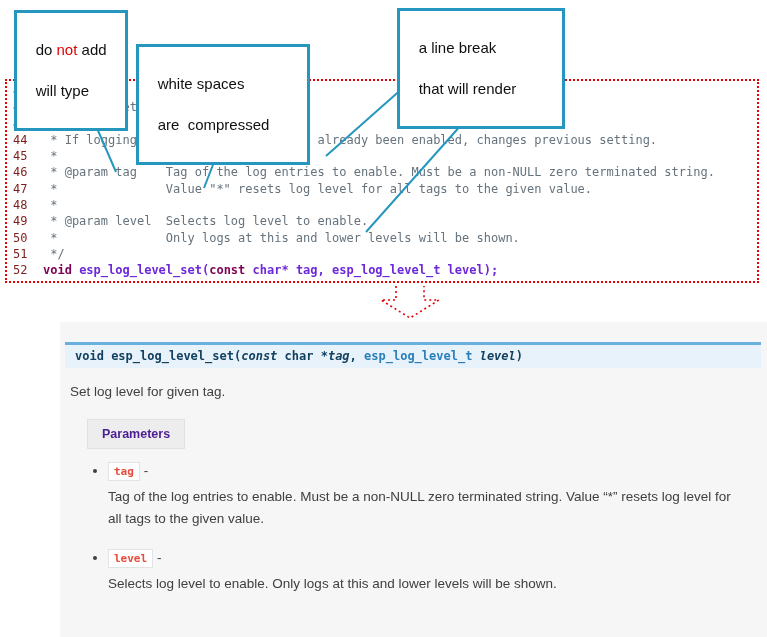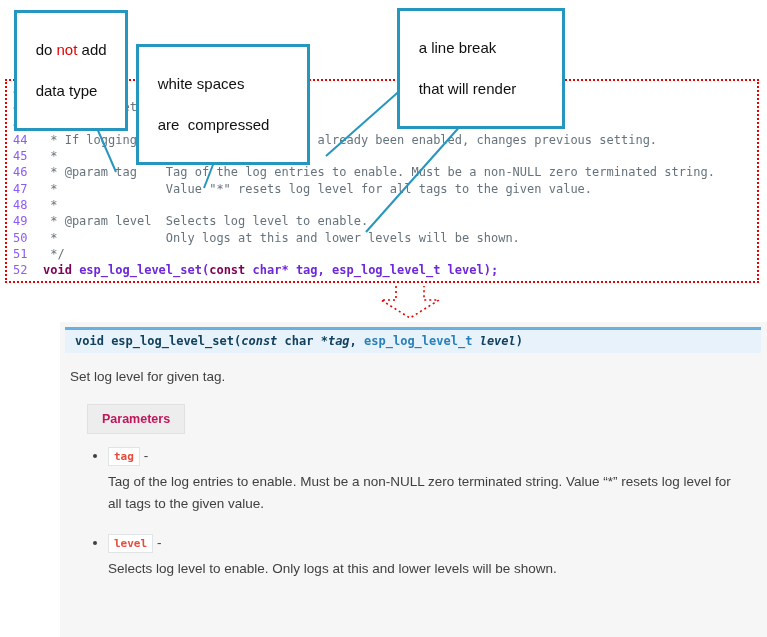--- a/index.html
+++ b/index.html
@@ -4,42 +4,42 @@
 <style>
   html,body{margin:0;padding:0;background:#fff}
   .canvas{position:relative;width:767px;height:637px;background:#fff;font-family:"Liberation Sans",sans-serif;overflow:hidden}
 
   .overlay{position:absolute;left:0;top:0;z-index:6;pointer-events:none}
 
   
   .code-panel{position:absolute;left:5px;top:79px;width:750px;height:200px;border:2px dotted #e60000;z-index:1;background:#fff}
   .code-lines{position:absolute;left:6px;top:2px;font-family:"DejaVu Sans Mono",monospace;font-size:12px;line-height:16.3px;white-space:pre}
   .cl{height:16.3px}
-  .ln{display:inline-block;width:30px;color:#8b5cf6}
+  .ln{display:inline-block;width:30px;color:#7f1d1d}
   .seg-cm{color:#66737d}
   .seg-kw{color:#7f0055;font-weight:bold}
   .seg-b{color:#6d28d9;font-weight:bold}
 
   
   .callout{position:absolute;z-index:7;background:#fff;border:3px solid #2596be;text-align:left;font-size:15px;line-height:1.35;color:#101010;padding:7px 2px;white-space:pre-wrap}
   .red{color:#e60000}
   #callout-no-datatype{left:14px;top:10px;width:104px}
   #callout-whitespace{left:136px;top:44px;width:164px}
   #callout-break-render{left:397px;top:8px;width:158px}
   #callout-break-norender{left:404px;top:68px;width:150px}
 
   
   .docs{position:absolute;left:60px;top:322px;width:707px;height:315px;background:#f6f6f6;z-index:1;color:#404040}
-  .sig{margin:5px 6px 0 5px;background:#e7f2fa;border-top:3px solid #6ab0de;padding:4px 10px 5px;font-family:"DejaVu Sans Mono",monospace;font-size:12px}
+  .sig{margin:20px 6px 0 5px;background:#e7f2fa;border-top:3px solid #6ab0de;padding:4px 10px 5px;font-family:"DejaVu Sans Mono",monospace;font-size:12px}
   .s-base,.s-kw,.s-name{color:#12405e;font-weight:bold}
   .s-const{color:#12405e;font-weight:bold;font-style:italic}
   .s-type{color:#2980b9;font-weight:bold}
   .s-arg{color:#12405e;font-weight:bold;font-style:italic}
   .doc-p{margin:16px 0 0 10px;font-size:13.5px}
-  .params-label{display:inline-block;margin:20px 0 0 27px;background:#ededed;border:1px solid #e1e1e1;padding:7px 14px;font-size:12.5px;font-weight:bold;color:#be185d}
+  .params-label{display:inline-block;margin:20px 0 0 27px;background:#ededed;border:1px solid #e1e1e1;padding:7px 14px;font-size:12.5px;font-weight:bold;color:#4c1d95}
   .param-list{margin:14px 0 0 32px;padding-left:16px;list-style:disc}
   .param-list li{margin-bottom:20px;font-size:13.5px}
   .pcode{font-family:"DejaVu Sans Mono",monospace;font-size:11px;font-weight:bold;color:#e74c3c;background:#fff;border:1px solid #e1e4e5;padding:2px 5px}
   .psep{color:#404040}
   .pdesc{margin:8px 0 0 0;width:632px;line-height:1.62}
 </style>
 </head>
 <body>
 
 <div class="canvas">
@@ -51,21 +51,21 @@
   <svg class="overlay" width="767" height="637" viewBox="0 0 767 637">
     <line x1="70" y1="66" x2="116" y2="172" stroke="#2596be" stroke-width="2"></line>
     <line x1="238" y1="100" x2="204" y2="188" stroke="#2596be" stroke-width="2"></line>
     <line x1="430" y1="64" x2="326" y2="156" stroke="#2596be" stroke-width="2"></line>
     <line x1="462" y1="124" x2="366" y2="232" stroke="#2596be" stroke-width="2"></line>
     <path d="M396,286 L396,300 L381,300 L410,318 L439,300 L424,300 L424,286" fill="none" stroke="#e60000" stroke-width="1.6" stroke-dasharray="2,3"></path>
   </svg>
 
   <div class="callout" id="callout-no-datatype">
     <span>do </span><span class="red">not</span><span> add</span><br>
-    <span>data type</span>
+    <span>will type</span>
   </div>
 
   <div class="callout" id="callout-whitespace">
     <span>white spaces</span><br>
     <span>are  compressed</span>
   </div>
 
   <div class="callout" id="callout-break-render">
     <span>a line break</span><br>
     <span>that will render</span>

